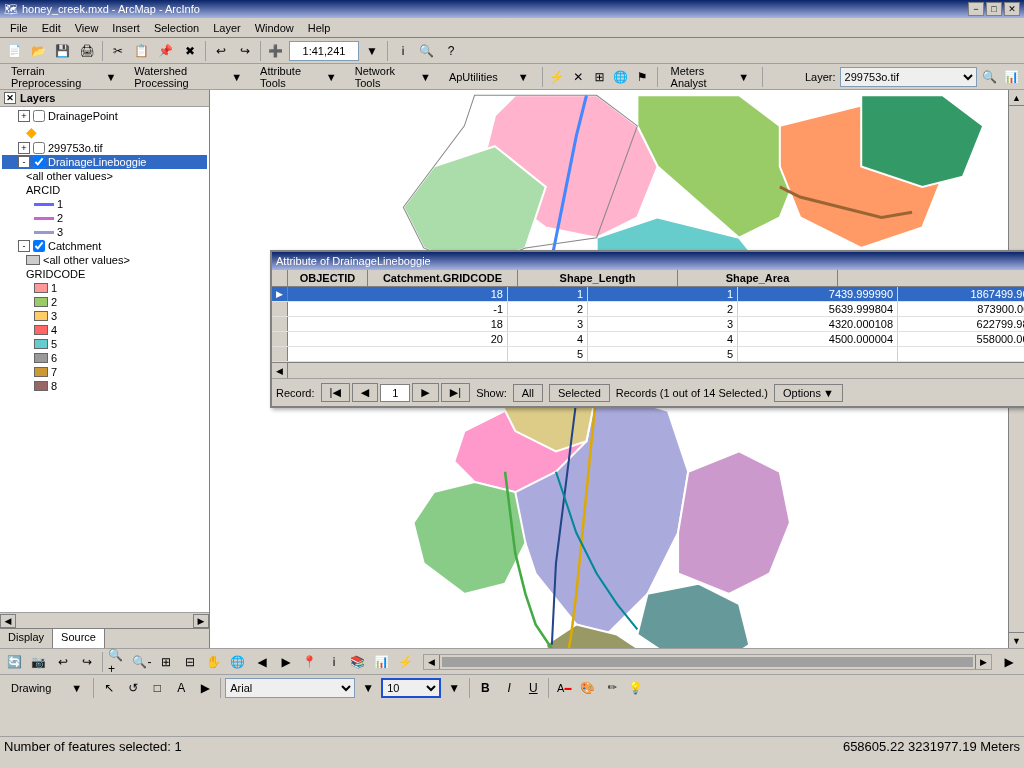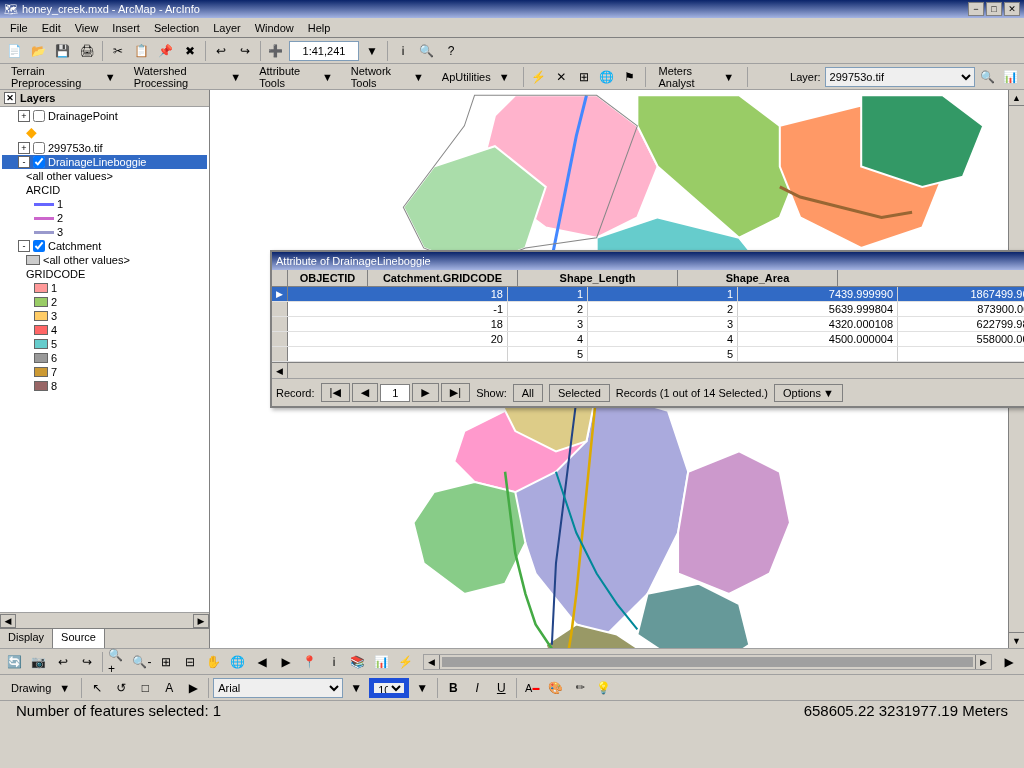--- a/index.html
+++ b/index.html
@@ -56,34 +56,34 @@
     .attr-row { display: flex; border-bottom: 1px solid #e0e0e0; }
     .attr-row.selected { background: #316ac5; color: white; }
     .attr-cell { border-right: 1px solid #d0d0d0; padding: 1px 4px; font-size: 11px; overflow: hidden; white-space: nowrap; text-align: right; }
     .row-selector { width: 16px; background: #d4d0c8; border-right: 1px solid #808080; display: flex; align-items: center; justify-content: center; font-size: 9px; }
     #attr-footer { background: #d4d0c8; padding: 4px; display: flex; align-items: center; gap: 6px; border-top: 1px solid #a0a0a0; }
     .footer-btn { padding: 2px 8px; background: #d4d0c8; border: 1px solid #808080; font-size: 11px; cursor: pointer; }
     
     
     #bottom-toolbar { background: #d4d0c8; height: 26px; display: flex; align-items: center; padding: 2px 4px; gap: 2px; border-top: 1px solid #a0a0a0; }
     #drawing-toolbar { background: #d4d0c8; height: 26px; display: flex; align-items: center; padding: 2px 4px; gap: 2px; border-top: 1px solid #a0a0a0; }
-    #status-bar { background: #d4d0c8; height: 20px; display: flex; align-items: center; justify-content: space-between; padding: 0 16px; border-top: 1px solid #a0a0a0; font-size: 15px; }
+    #status-bar { background: #d4d0c8; height: 20px; display: flex; align-items: center; justify-content: space-between; padding: 0 4px; border-top: 1px solid #a0a0a0; font-size: 13px; margin-top: 36px; }
     
     
     #map-svg { width: 100%; height: 100%; }
     
     
     ::-webkit-scrollbar { width: 16px; height: 16px; }
     ::-webkit-scrollbar-track { background: #d4d0c8; }
     ::-webkit-scrollbar-thumb { background: #a0a0a0; border: 1px solid #808080; }
     
     .scale-input { width: 70px; height: 20px; border: 1px solid #7f9db9; font-size: 11px; text-align: center; }
     .layer-select { width: 180px; height: 20px; border: 1px solid #7f9db9; font-size: 11px; }
     
-    .spatial-analyst-btn { display: flex; align-items: center; background: #d4d0c8; border: 1px solid transparent; padding: 0 6px; height: 22px; font-size: 11px; cursor: pointer; gap: 8px; }
+    .spatial-analyst-btn { display: flex; align-items: center; background: #d4d0c8; border: 1px solid transparent; padding: 0 6px; height: 22px; font-size: 11px; cursor: pointer; gap: 20px; }
   </style>
 </head>
 <body>
 
 <div id="titlebar">
   <div id="titlebar-left">
     <span>🗺</span>
     <span>honey_creek.mxd - ArcMap - ArcInfo</span>
   </div>
   <div id="titlebar-controls">
@@ -463,21 +463,21 @@
   <div class="toolbar-btn">↖</div>
   <div class="toolbar-btn">↺</div>
   <div class="toolbar-btn">□</div>
   <div class="toolbar-btn">A</div>
   <div class="toolbar-btn">▶</div>
   <div class="toolbar-separator"></div>
   <select style="width:130px; height:20px; font-size:11px; border:1px solid #7f9db9;">
     <option>Arial</option>
   </select>
   <div class="toolbar-btn">▼</div>
-  <select style="width:40px; height:20px; font-size:11px; border:5px solid #1d4ed8;">
+  <select style="width:60px; height:20px; font-size:11px; border:2px solid #1d4ed8;">
     <option>10</option>
   </select>
   <div class="toolbar-btn">▼</div>
   <div class="toolbar-separator"></div>
   <div class="toolbar-btn" style="font-weight:bold;">B</div>
   <div class="toolbar-btn" style="font-style:italic;">I</div>
   <div class="toolbar-btn" style="text-decoration:underline;">U</div>
   <div class="toolbar-separator"></div>
   <div class="toolbar-btn" style="font-size:11px;">A<span style="font-size:7px; color:red;">▬</span></div>
   <div class="toolbar-btn">🎨</div>

